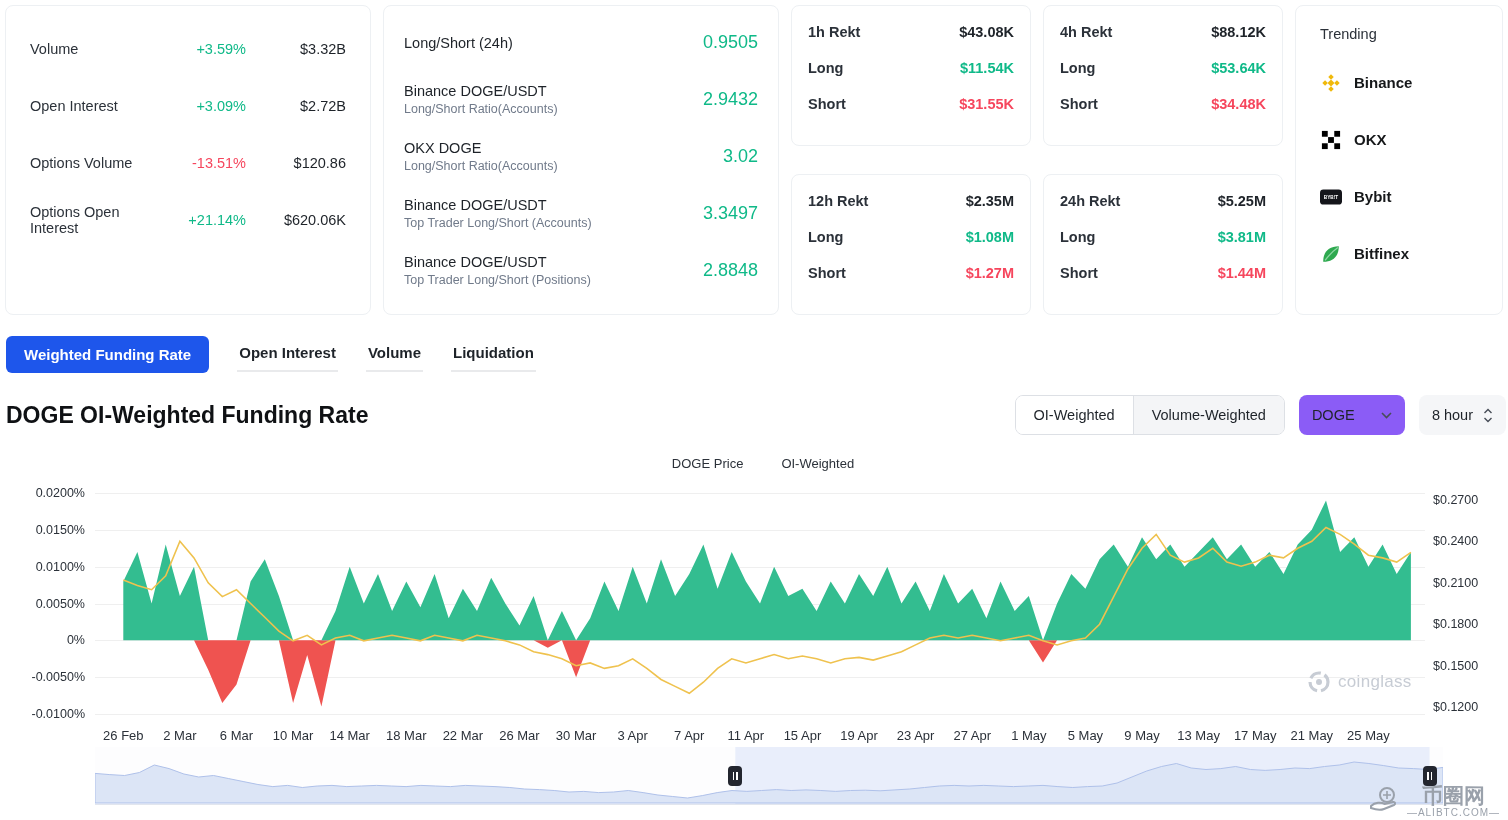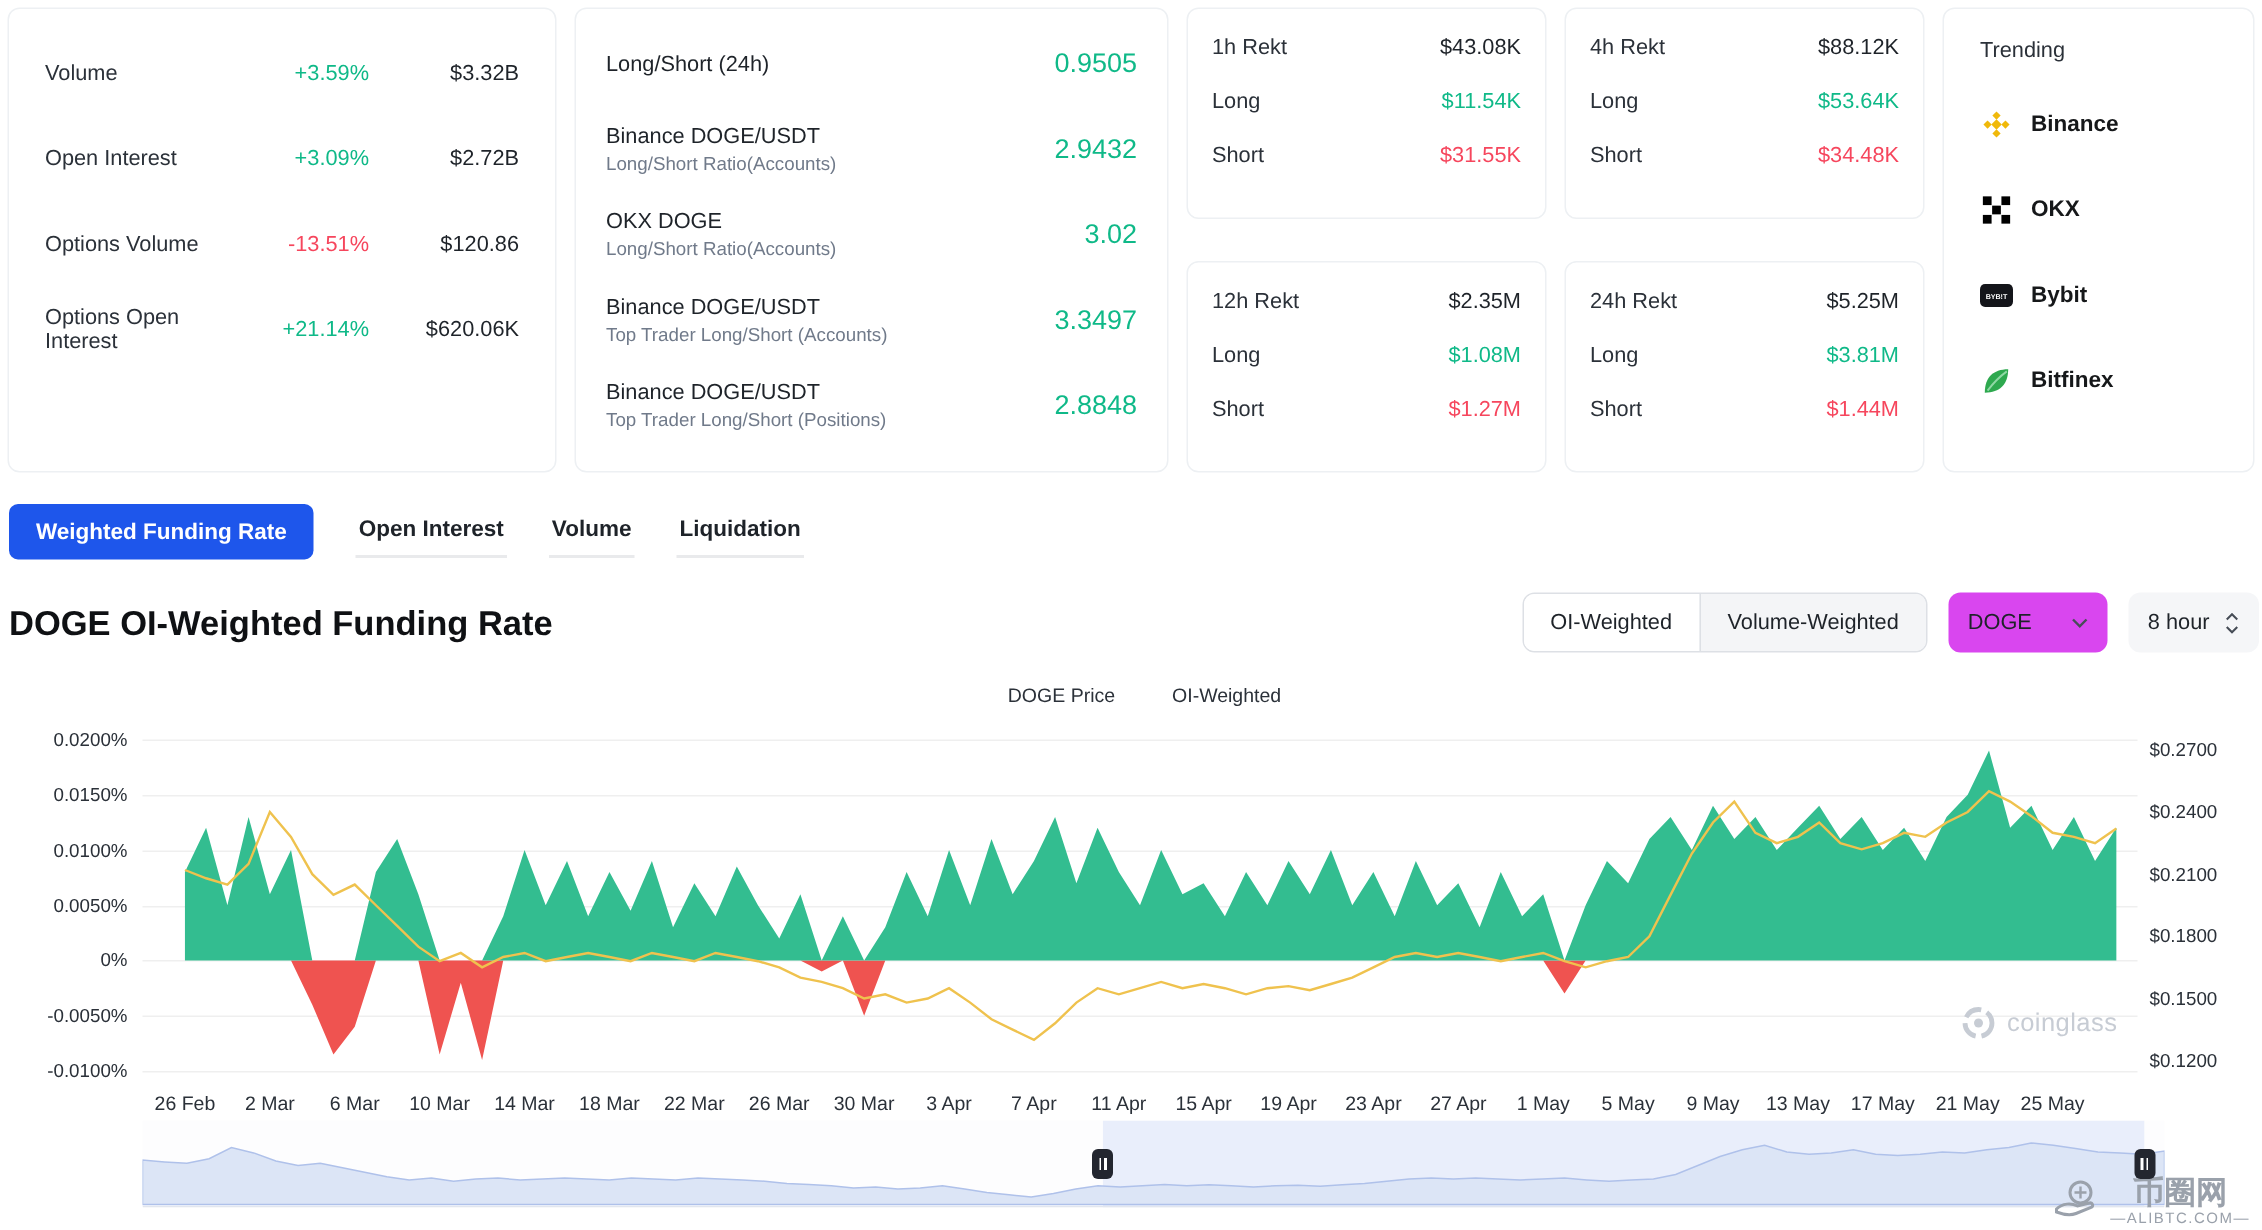--- a/index.html
+++ b/index.html
@@ -22,21 +22,21 @@
   .stat-row .val{width:100px;text-align:right;color:var(--ink);}
   .up{color:var(--up);} .down{color:var(--down);}
 
   .card-ratios{width:396px;height:310px;padding:8px 20px;}
   .ratio-row{display:flex;align-items:center;min-height:57px;}
   .ratio-row .names{flex:1;}
   .ratio-row .main{font-size:14.5px;color:var(--ink);}
   .ratio-row .sub{font-size:12.5px;color:var(--sub);margin-top:3px;}
   .ratio-row .rval{font-size:18px;color:var(--up);}
 
-  .rekt-col{width:240px;display:flex;flex-direction:column;gap:28px;}
+  .rekt-col{width:240px;display:flex;flex-direction:column;gap:28px;font-weight:bold;}
   .card-rekt{flex:1;padding:8px 0;}
   .rekt-row{display:flex;justify-content:space-between;align-items:center;
     padding:10px 16px;font-size:14.5px;}
   .rekt-row .k{color:#2B3139;}
   .rekt-row .v{color:var(--ink);}
   .rekt-row .v.long{color:var(--up);} .rekt-row .v.short{color:var(--down);}
 
   .card-trending{flex:1;height:310px;padding:8px 24px;}
   .trending-title{font-size:14.5px;color:#2B3139;height:40px;display:flex;align-items:center;}
   .trend-item{height:57px;display:flex;align-items:center;gap:12px;cursor:pointer;}
@@ -54,21 +54,21 @@
   .title-row{display:flex;align-items:center;justify-content:space-between;
     margin:20px 0 0 6px;height:44px;padding-right:2px;}
   .page-title{font-size:23px;font-weight:700;color:#0F1114;}
   .controls{display:flex;align-items:center;gap:14px;}
   .segmented{display:flex;border:1px solid #DDE0E5;border-radius:8px;overflow:hidden;height:40px;}
   .seg{display:flex;align-items:center;padding:0 18px;font-size:14.5px;background:#F4F5F7;
     color:var(--ink);cursor:pointer;}
   .seg + .seg{border-left:1px solid #DDE0E5;}
   .seg.active{background:#fff;font-weight:500;}
   .select{display:flex;align-items:center;justify-content:space-between;gap:10px;height:40px;
-    background:#d946ef;border-radius:8px;padding:0 13px;font-size:14.5px;font-weight:500;
+    background:#8b5cf6;border-radius:8px;padding:0 13px;font-size:14.5px;font-weight:500;
     cursor:pointer;}
   .select.coin{width:106px;}
   .select.interval{background:#F5F6F8;}
 
   
   .legend{display:flex;justify-content:center;align-items:center;gap:20px;margin-top:16px;height:20px;}
   .legend-item{display:flex;align-items:center;gap:7px;font-size:13px;color:#2B3139;}
   .legend-swatch{width:11px;height:11px;border-radius:2px;display:inline-block;}
 
   

